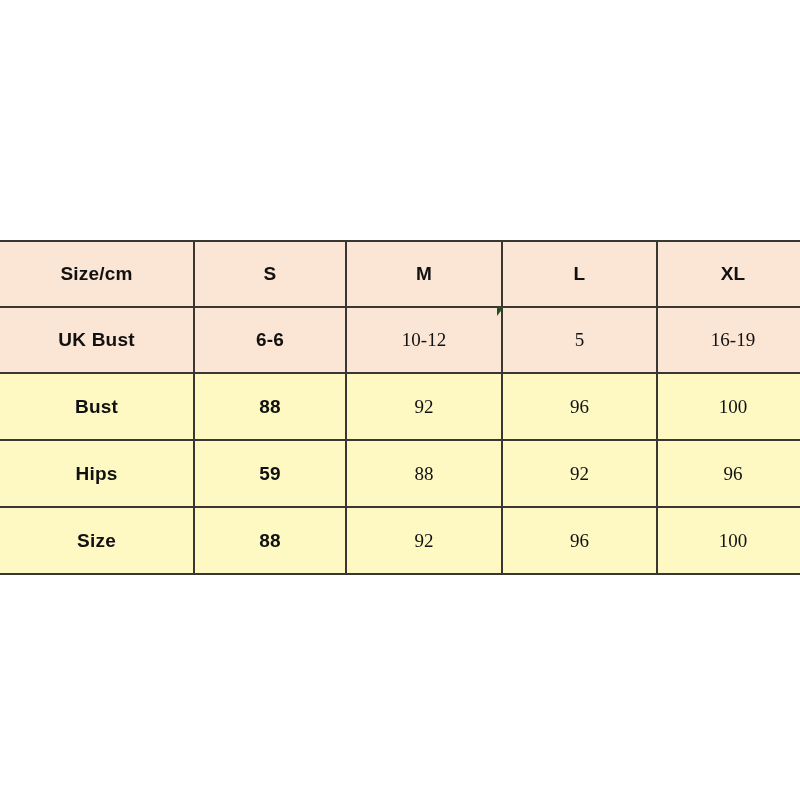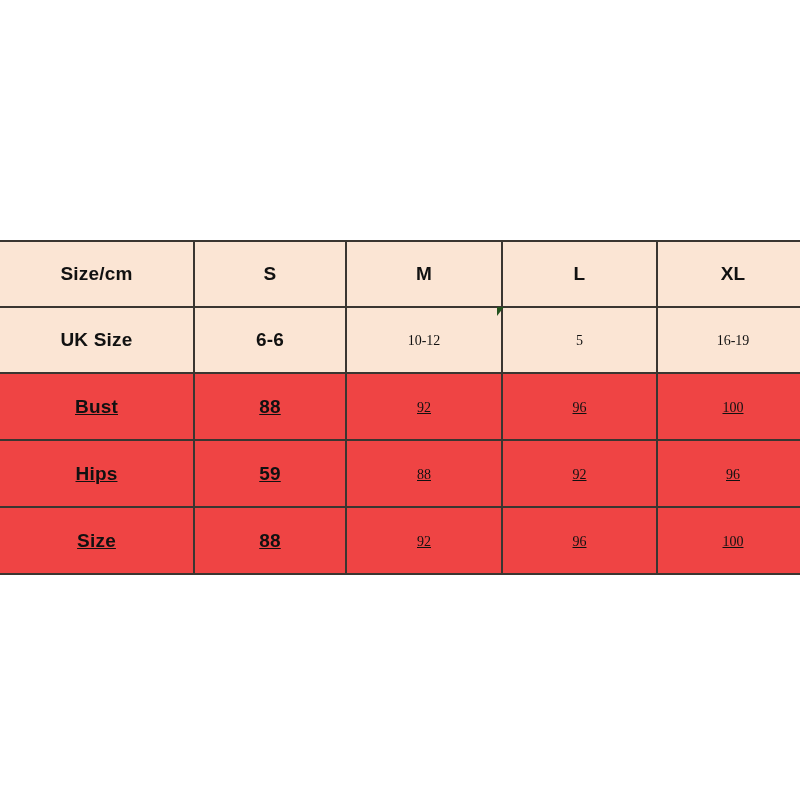--- a/index.html
+++ b/index.html
@@ -48,36 +48,35 @@
   .col-m     { width: 154px; }
   .col-l     { width: 153px; }
   .col-xl    { width: 150px; }
 
   
   tr.head-row td {
     background: #fbe5d4;
     height: 64px;
   }
   tr.body-row td {
-    background: #ef4444;
+    background: #fef9c3;
     height: 65px;
-    text-decoration: underline;
   }
 
   
   .t-bold {
     font-family: "Liberation Sans", sans-serif;
     font-weight: bold;
     font-size: 19px;
     letter-spacing: 0.2px;
   }
   .t-serif {
     font-family: "Liberation Serif", serif;
     font-weight: normal;
-    font-size: 14px;
+    font-size: 19px;
   }
 
   
   .artifact-mark {
     position: absolute;
     left: -6px;
     top: -1px;
     width: 0;
     height: 0;
     border-left: 7px solid #24521f;
@@ -104,21 +103,21 @@
       <td class="col-l">
         <span class="t-bold">L</span>
       </td>
       <td class="col-xl col-last">
         <span class="t-bold">XL</span>
       </td>
     </tr>
 
     <tr class="head-row">
       <td class="col-label">
-        <span class="t-bold">UK Size</span>
+        <span class="t-bold">UK Bust</span>
       </td>
       <td class="col-s">
         <span class="t-bold">6-6</span>
       </td>
       <td class="col-m">
         <span class="t-serif">10-12</span>
       </td>
       <td class="col-l">
         <span class="artifact-mark"></span>
         <span class="t-serif">5</span>

